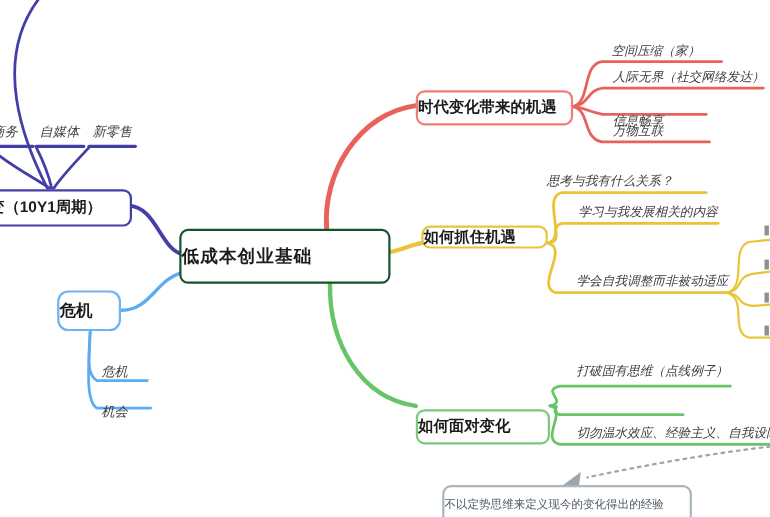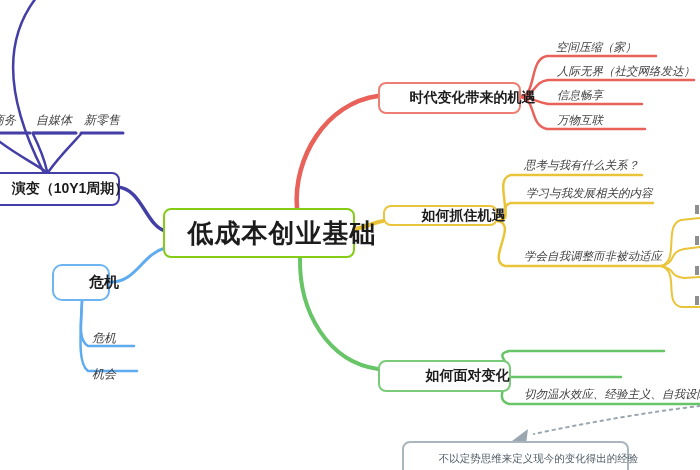--- a/index.html
+++ b/index.html
@@ -5,24 +5,24 @@
   html,body{margin:0;padding:0;}
   body{
     width:700px;height:470px;position:relative;overflow:hidden;
     background:#ffffff;
     font-family:"Liberation Sans","DejaVu Sans",sans-serif;
   }
   #canvas{position:absolute;left:0;top:0;width:700px;height:470px;}
   svg.lines{position:absolute;left:0;top:0;z-index:1;}
   .node{
     position:absolute;z-index:2;background:#fff;border-radius:8px;
-    display:flex;align-items:center;justify-content:center;
-    font-weight:bold;color:#1c1c1c;box-sizing:border-box;white-space:nowrap;padding-left:46px;
+    display:flex;align-items:center;justify-content:flex-start;
+    font-weight:bold;color:#1c1c1c;box-sizing:border-box;white-space:nowrap;
   }
-  .node-root{border:2px solid #84cc16;font-size:26px;letter-spacing:1px;}
+  .node-root{border:2px solid #14532d;font-size:16px;letter-spacing:1px;}
   .node-evolution{border:2px solid #433fa6;font-size:14px;}
   .node-crisis{border:2px solid #6db4f0;font-size:15px;border-radius:10px;}
   .node-era{border:2px solid #ee7d73;font-size:14px;}
   .node-seize{border:2px solid #e9c53e;font-size:14px;}
   .node-face{border:2px solid #79ca79;font-size:14px;}
   .node-note{
     border:2px solid #a9b6be;font-weight:normal;font-size:10.5px;color:#4e5a64;
     border-radius:8px;align-items:flex-start;padding-top:9px;
   }
   .leaf{
@@ -95,37 +95,38 @@
     <span>危机</span>
   </div>
   <div class="leaf leaf-sm" style="left:92px;top:331px;">危机</div>
   <div class="leaf leaf-sm" style="left:92px;top:367px;">机会</div>
 
   <div class="node node-era" style="left:378px;top:82px;width:143px;height:32px;">
     <span>时代变化带来的机遇</span>
   </div>
   <div class="leaf" style="left:556px;top:40px;">空间压缩（家）</div>
   <div class="leaf" style="left:557px;top:64px;">人际无界（社交网络发达）</div>
-  <div class="leaf" style="left:557px;top:88px;">信息畅享</div>
+  <div class="leaf" style="left:557px;top:104px;">信息畅享</div>
   <div class="leaf" style="left:557px;top:113px;">万物互联</div>
 
   <div class="node node-seize" style="left:383px;top:205px;width:115px;height:21px;">
     <span>如何抓住机遇</span>
   </div>
-  <div class="leaf" style="left:524px;top:158px;">思考与我有什么关系？</div>
+  <div class="leaf" style="left:497px;top:158px;">思考与我有什么关系？</div>
   <div class="leaf" style="left:524px;top:249px;">学会自我调整而非被动适应</div>
   <div class="leaf" style="left:526px;top:186px;">学习与我发展相关的内容</div>
 
   <div class="frag" style="left:695px;top:205px;"></div>
   <div class="frag" style="left:695px;top:236px;"></div>
   <div class="frag" style="left:695px;top:266px;"></div>
   <div class="frag" style="left:695px;top:296px;"></div>
 
-  <div class="node node-face" style="left:378px;top:360px;width:133px;height:32px;">
+  <div class="node node-face" style="left:378px;top:372px;width:122px;height:32px;">
     <span>如何面对变化</span>
   </div>
+  <div class="leaf" style="left:524px;top:331px;">打破固有思维（点线例子）</div>
   <div class="leaf" style="left:524px;top:387px;width:176px;overflow:hidden;">切勿温水效应、经验主义、自我设限、自</div>
 
   <div class="node node-note" style="left:402px;top:441px;width:227px;height:42px;">
     <span>不以定势思维来定义现今的变化得出的经验</span>
   </div>
 
 </div>
 
 </body></html>

